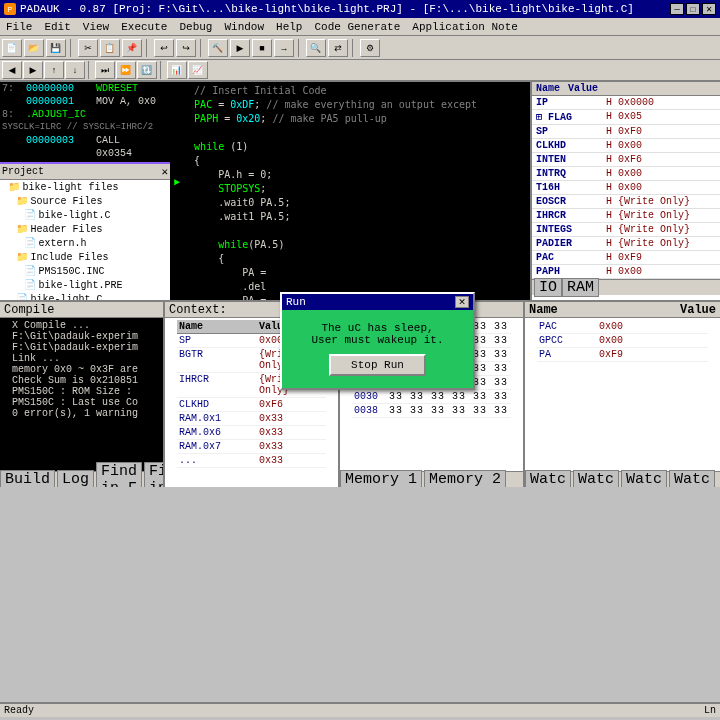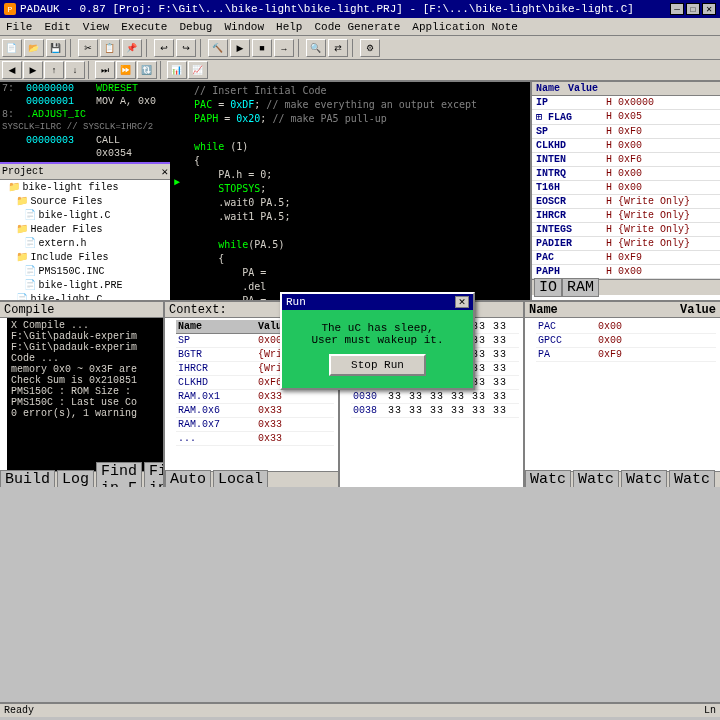--- a/index.html
+++ b/index.html
@@ -218,22 +218,21 @@
       display: flex;
       align-items: center;
       justify-content: space-between;
       font-size: 12px;
       height: 16px;
     }
     .panel-content {
       flex: 1;
       overflow: hidden;
       font-size: 10px;
-      padding: 2px 4px;
-      margin-left: 7px;
+      padding: 2px 12px;
     }
     .panel-footer {
       background: #d4d0c8;
       border-top: 1px solid #808080;
       height: 16px;
       display: flex;
       align-items: center;
       padding: 0 0;
       font-size: 10px;
       gap: 2px;
@@ -549,21 +548,21 @@
   <div id="bottom-section">
 
     <div class="bottom-panel" style="width:165px; flex:none;">
       <div class="panel-header">
         <span>Compile</span>
       </div>
       <div class="panel-content" style="background:#000; color:#d4d0c8; overflow:hidden;">
         <div>X Compile ...</div>
         <div>F:\Git\padauk-experim</div>
         <div>F:\Git\padauk-experim</div>
-        <div>Code ...</div>
+        <div>Link ...</div>
         <div>memory 0x0 ~ 0x3F are</div>
         <div>Check Sum is 0x210851</div>
         <div>PMS150C : ROM Size :</div>
         <div>PMS150C : Last use Co</div>
         <div></div>
         <div>0 error(s), 1 warning</div>
       </div>
       <div class="panel-footer">
         <span class="footer-tab">Build</span>
         <span class="footer-tab">Log</span>
@@ -608,24 +607,20 @@
         </div>
         <div class="ctx-row">
           <span class="ctx-name">RAM.0x7</span>
             <span class="ctx-val">0x33</span>
         </div>
         <div class="ctx-row">
           <span class="ctx-name">...</span>
             <span class="ctx-val">0x33</span>
         </div>
       </div>
-      <div class="panel-footer">
-        <span class="footer-tab">Auto</span>
-        <span class="footer-tab">Local</span>
-      </div>
     </div>
 
     <div class="bottom-panel" style="width:185px; flex:none;">
       <div class="panel-header">
         <span>????</span>
       </div>
       <div class="panel-content" style="overflow:hidden;">
         <div class="mem-row">
           <span class="mem-addr">0008</span>
             <span class="mem-data">33 33 33 33 33 33</span>
@@ -647,20 +642,24 @@
             <span class="mem-data">33 33 33 33 33 33</span>
         </div>
         <div class="mem-row">
           <span class="mem-addr">0030</span>
             <span class="mem-data">33 33 33 33 33 33</span>
         </div>
         <div class="mem-row">
           <span class="mem-addr">0038</span>
             <span class="mem-data">33 33 33 33 33 33</span>
         </div>
+      </div>
+      <div class="panel-footer">
+        <span class="footer-tab">Memory 1</span>
+        <span class="footer-tab">Memory 2</span>
       </div>
     </div>
 
     <div class="bottom-panel">
       <div class="panel-header">
         <span style="font-weight:bold;">Name</span>
         <span style="font-weight:bold; margin-left:40px;">Value</span>
       </div>
       <div class="panel-content" style="overflow:hidden;">
         <div class="watch-row">

